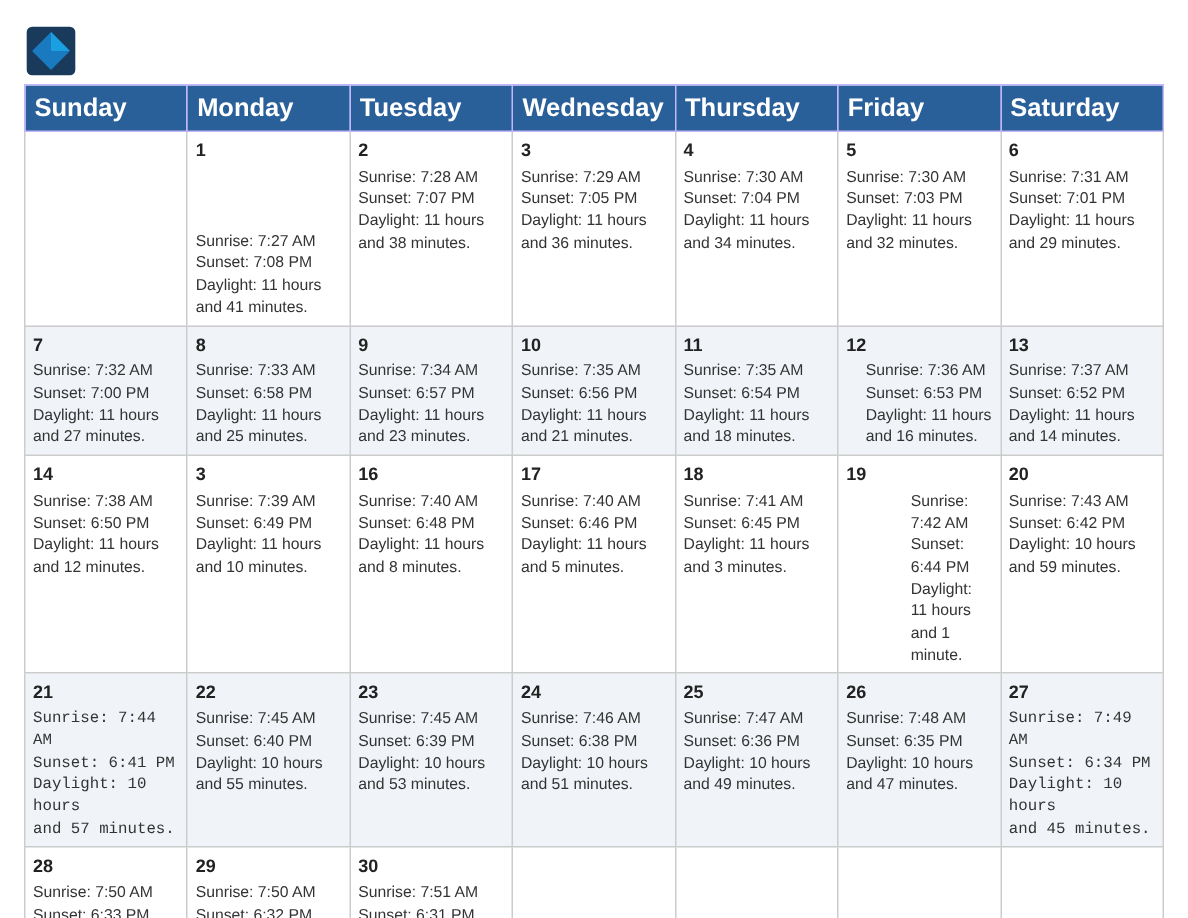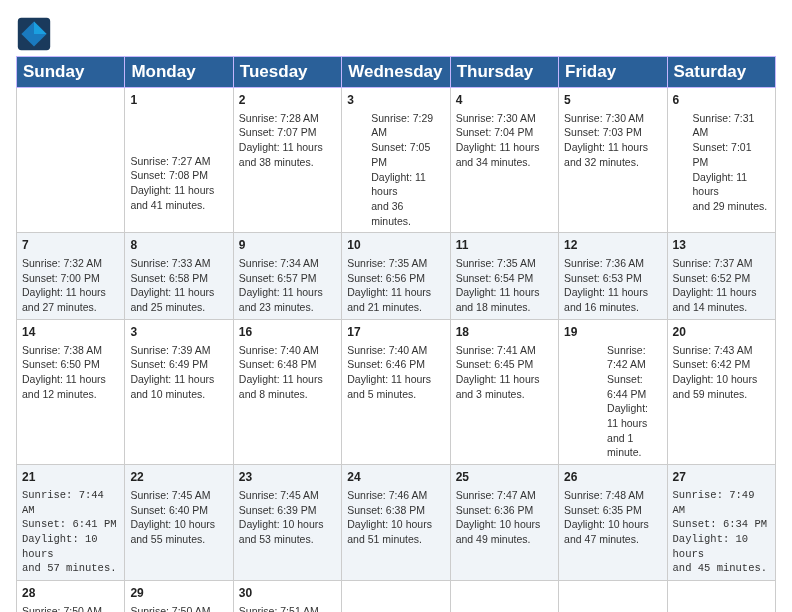--- a/index.html
+++ b/index.html
@@ -125,42 +125,42 @@
         </td>
         <td>
           <span class="day-num">2</span>
           <div class="day-info" style="white-space: pre-line;">Sunrise: 7:28 AM
 Sunset: 7:07 PM
 Daylight: 11 hours
 and 38 minutes.</div>
         </td>
         <td>
           <span class="day-num">3</span>
-          <div class="day-info" style="white-space: pre-line; margin-left: 24px;">Sunrise: 7:29 AM
+          <div class="day-info" style="white-space: pre-line;">Sunrise: 7:29 AM
 Sunset: 7:05 PM
 Daylight: 11 hours
 and 36 minutes.</div>
         </td>
         <td>
           <span class="day-num">4</span>
           <div class="day-info" style="white-space: pre-line;">Sunrise: 7:30 AM
 Sunset: 7:04 PM
 Daylight: 11 hours
 and 34 minutes.</div>
         </td>
         <td>
           <span class="day-num">5</span>
           <div class="day-info" style="white-space: pre-line;">Sunrise: 7:30 AM
 Sunset: 7:03 PM
 Daylight: 11 hours
 and 32 minutes.</div>
         </td>
         <td>
           <span class="day-num">6</span>
-          <div class="day-info" style="white-space: pre-line; margin-left: 20px;">Sunrise: 7:31 AM
+          <div class="day-info" style="white-space: pre-line;">Sunrise: 7:31 AM
 Sunset: 7:01 PM
 Daylight: 11 hours
 and 29 minutes.</div>
         </td>
       </tr>
       <tr>
         <td>
           <span class="day-num">7</span>
           <div class="day-info" style="white-space: pre-line;">Sunrise: 7:32 AM
 Sunset: 7:00 PM
@@ -190,21 +190,21 @@
         </td>
         <td>
           <span class="day-num">11</span>
           <div class="day-info" style="white-space: pre-line;">Sunrise: 7:35 AM
 Sunset: 6:54 PM
 Daylight: 11 hours
 and 18 minutes.</div>
         </td>
         <td>
           <span class="day-num">12</span>
-          <div class="day-info" style="white-space: pre-line;">Sunrise: 7:36 AM
+          <div class="day-info" style="white-space: pre-line; margin-left: 13px;">Sunrise: 7:36 AM
 Sunset: 6:53 PM
 Daylight: 11 hours
 and 16 minutes.</div>
         </td>
         <td>
           <span class="day-num">13</span>
           <div class="day-info" style="white-space: pre-line;">Sunrise: 7:37 AM
 Sunset: 6:52 PM
 Daylight: 11 hours
 and 14 minutes.</div>

